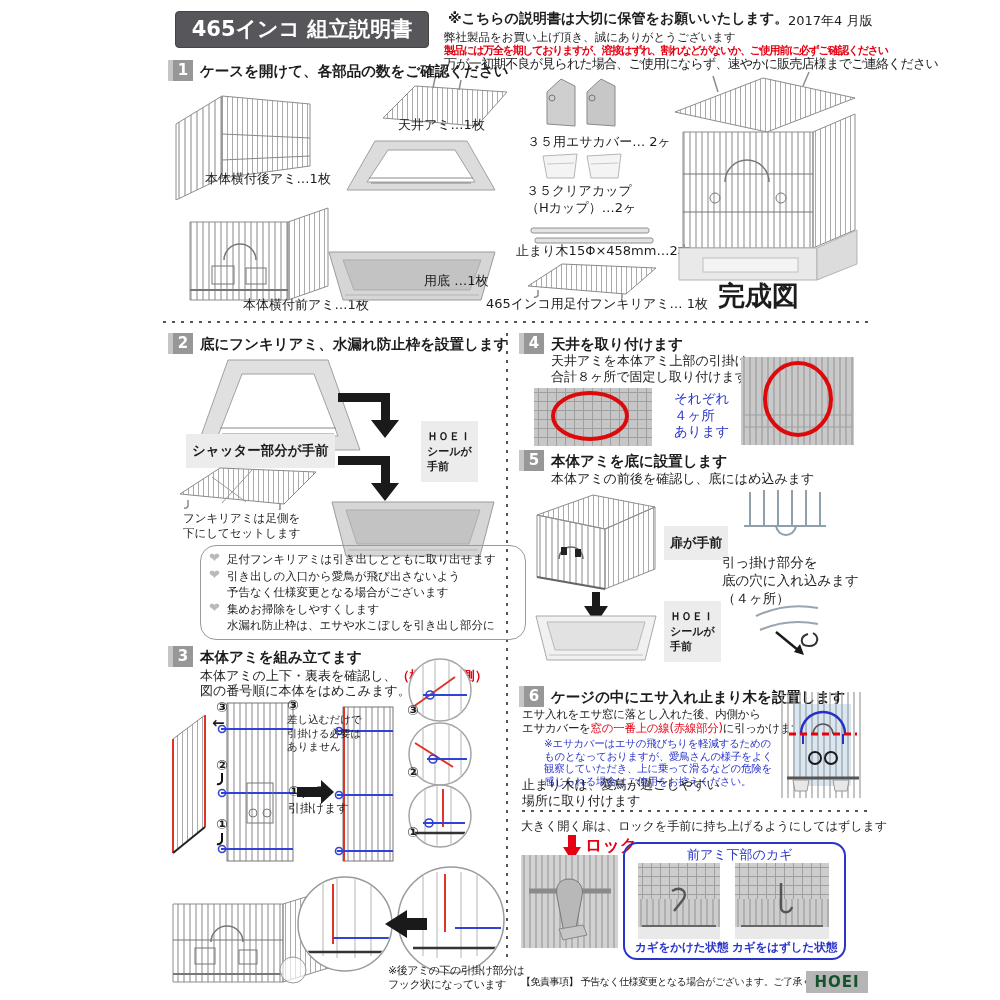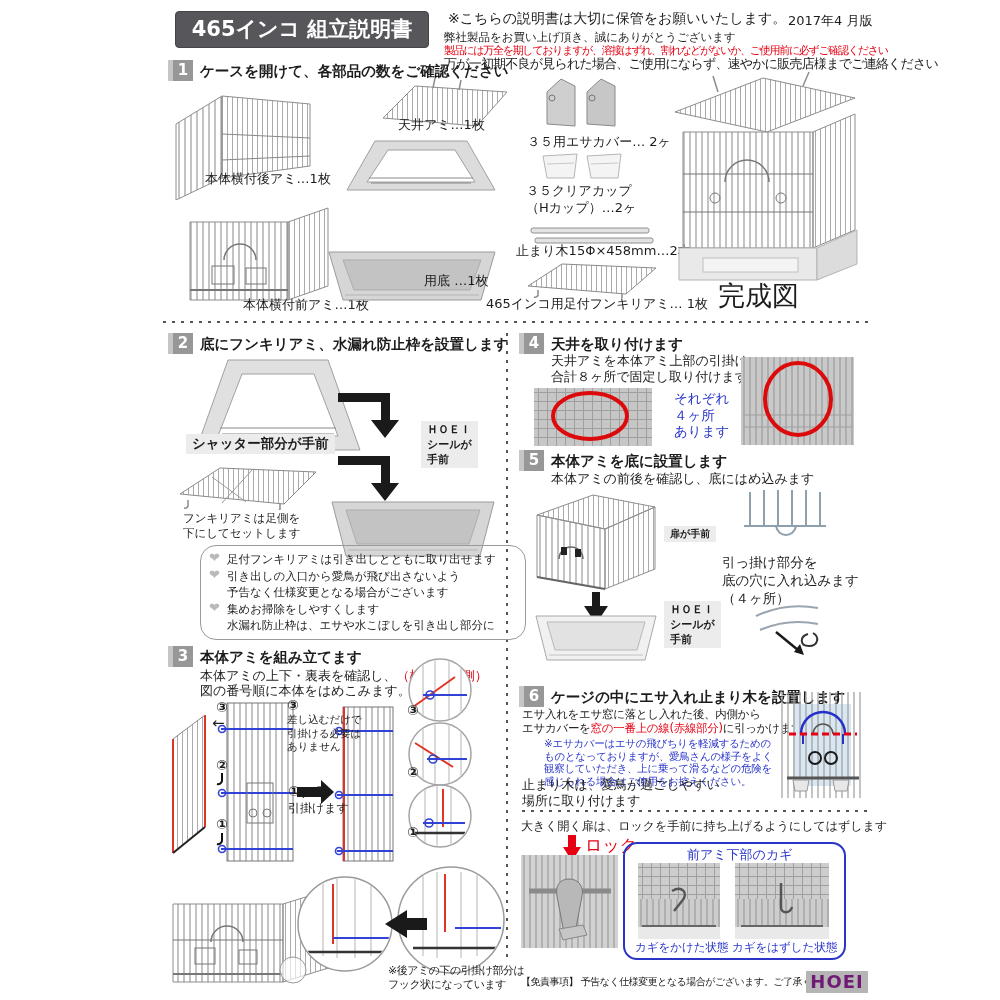--- a/index.html
+++ b/index.html
@@ -1,29 +1,29 @@
 <!DOCTYPE html>
 <html><head>
 <meta charset="utf-8">
 <style>
   html,body{margin:0;padding:0;background:#fff}
   .page{position:relative;width:1000px;height:1000px;background:#fff;overflow:hidden;
         font-family:"DejaVu Sans","Liberation Sans",sans-serif;color:#1c1c1c}
   .abs{position:absolute}
-  .b{font-weight:normal}
+  .b{font-weight:bold}
   .ml{white-space:pre-line}
   .nw{white-space:nowrap}
   .red{color:#e50012}
   .blue{color:#2a35c8}
   .title-bar{background:#57575b;color:#fff;font-size:21px;font-weight:bold;text-align:center;
              line-height:35px;border-radius:4px;border:1px solid #444}
   .badge{width:20px;height:21px;background:#979797;border-left:5px solid #c6c6c6;color:#fff;
          font-weight:bold;text-align:center;line-height:21px;font-size:15px}
   .step-title{font-size:14.5px;font-weight:bold;white-space:nowrap}
-  .graybox{background:#ececec;padding:1px 6px;font-weight:bold}
+  .graybox{background:#ececec;padding:8px 6px;font-weight:bold}
   .dot-h{height:4px;background-image:radial-gradient(circle,#555 1.2px,transparent 1.5px);
          background-size:9px 4px;background-position:0 50%;background-repeat:repeat-x}
   .dot-v{width:4px;background-image:radial-gradient(circle,#555 1.2px,transparent 1.5px);
          background-size:4px 9px;background-position:50% 0;background-repeat:repeat-y}
   .bubble{border:1.6px solid #9a9a9a;border-radius:16px;font-size:11.5px;line-height:16.6px;
           padding:5px 8px 5px 26px;width:290px}
   .heart{color:#b9b9b9;font-size:13px}
   .keybox{border:2px solid #2a35c8;border-radius:14px}
   .lbl{font-size:13px}
   .num{font-size:14px;font-weight:bold}
@@ -338,21 +338,21 @@
 
   <svg class="abs" style="left:531px;top:487px" width="128" height="104">
     <polygon points="6,28 62,8 124,20 74,42" fill="url(#mv2)" stroke="#8d8d8d"></polygon>
     <polygon points="6,28 74,42 74,102 6,90" fill="url(#mv)" stroke="#8d8d8d"></polygon>
     <polygon points="74,42 124,20 124,82 74,102" fill="url(#mv2)" stroke="#8d8d8d"></polygon>
     <path d="M28 72 a12 12 0 0 1 24 0" fill="none" stroke="#666" stroke-width="1.5"></path>
     <rect x="30" y="60" width="6" height="8" fill="#222"></rect>
     <rect x="44" y="62" width="6" height="8" fill="#222"></rect>
     <line x1="6" y1="90" x2="74" y2="102" stroke="#666" stroke-width="2"></line>
   </svg>
-  <div class="abs graybox nw" style="left:664px;top:526px;font-size:10px">扉が手前</div>
+  <div class="abs graybox nw" style="left:664px;top:526px;font-size:13px">扉が手前</div>
   <svg class="abs" style="left:742px;top:486px" width="88" height="50">
     <path d="M2 40 H84" stroke="#8fa0ad" stroke-width="2" fill="none"></path>
     <path d="M8 40 V6 M22 40 V4 M36 40 V4 M50 40 V4 M64 40 V4 M78 40 V6" stroke="#8fa0ad" stroke-width="2" fill="none"></path>
     <path d="M34 40 c2 12 18 12 20 0" stroke="#8fa0ad" stroke-width="2" fill="none"></path>
   </svg>
   <div class="abs ml" style="left:722px;top:553px;font-size:13.5px;line-height:18px">引っ掛け部分を
 底の穴に入れ込みます
 （４ヶ所）</div>
 
   <svg class="abs" style="left:584px;top:592px" width="24" height="32">
@@ -432,16 +432,16 @@
       <rect y="36" width="94" height="28" fill="url(#mv)"></rect>
       <rect y="64" width="94" height="12" fill="#e9e9e9"></rect>
       <path d="M46 20 v24 c0 7 9 7 11 0" stroke="#555" stroke-width="2.5" fill="none"></path>
       <path d="M6 63 H88" stroke="#666" stroke-width="2"></path>
     </svg>
     <div class="abs blue b nw" style="left:10px;top:96px;font-size:11.5px">カギをかけた状態</div>
     <div class="abs blue b nw" style="left:107px;top:96px;font-size:11.5px">カギをはずした状態</div>
   </div>
 
   <div class="abs nw" style="left:521px;top:975px;font-size:10px;letter-spacing:-0.5px">【免責事項】 予告なく仕様変更となる場合がございます。ご了承ください。</div>
-  <div class="abs" style="left:806px;top:971px;width:62px;height:22px;background:#b5b5b5;color:#701a75;
-       font-weight:bold;font-size:18px;text-align:center;line-height:22px;letter-spacing:1px">HOEI</div>
+  <div class="abs" style="left:806px;top:971px;width:62px;height:22px;background:#b5b5b5;color:#14532d;
+       font-weight:bold;font-size:15px;text-align:center;line-height:22px;letter-spacing:1px">HOEI</div>
 
 </div>
 
 </body></html>

